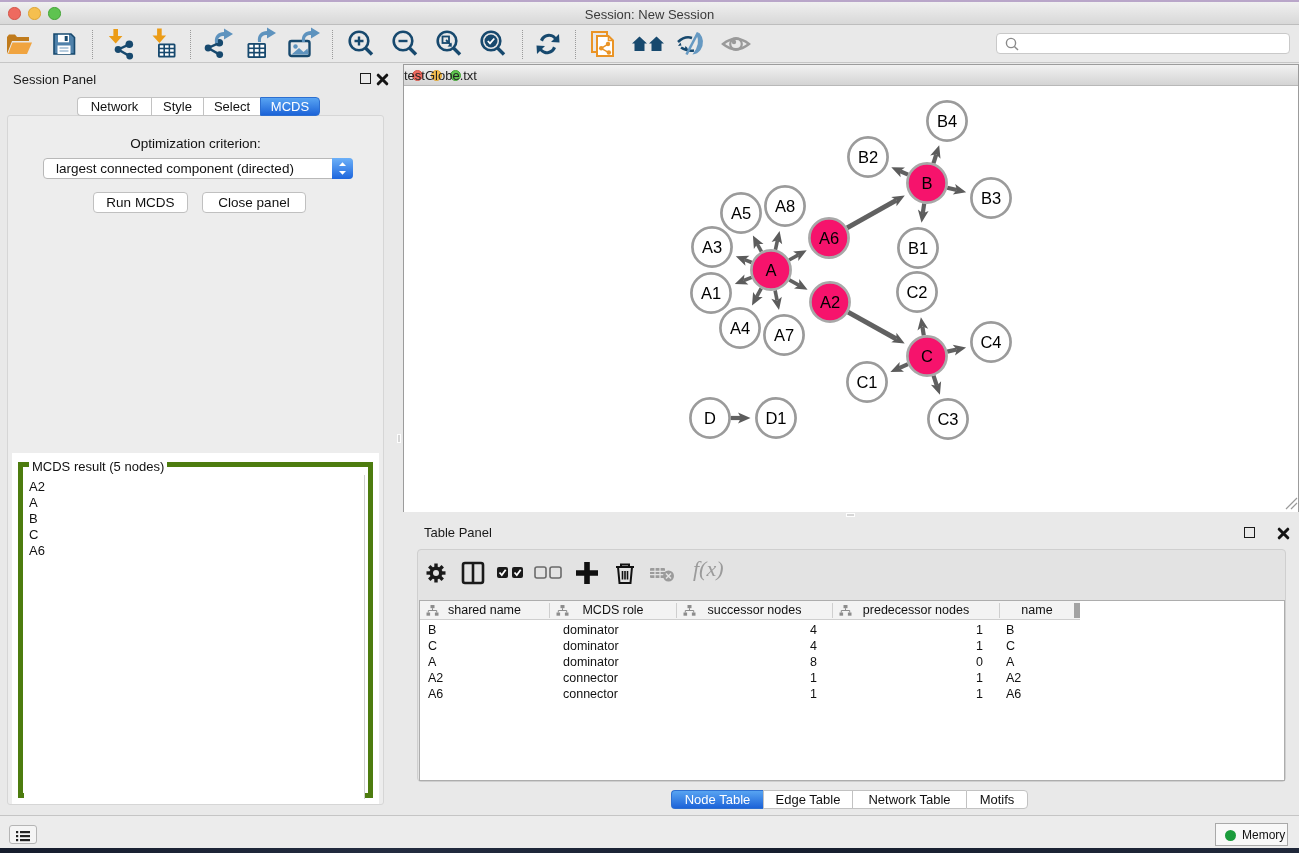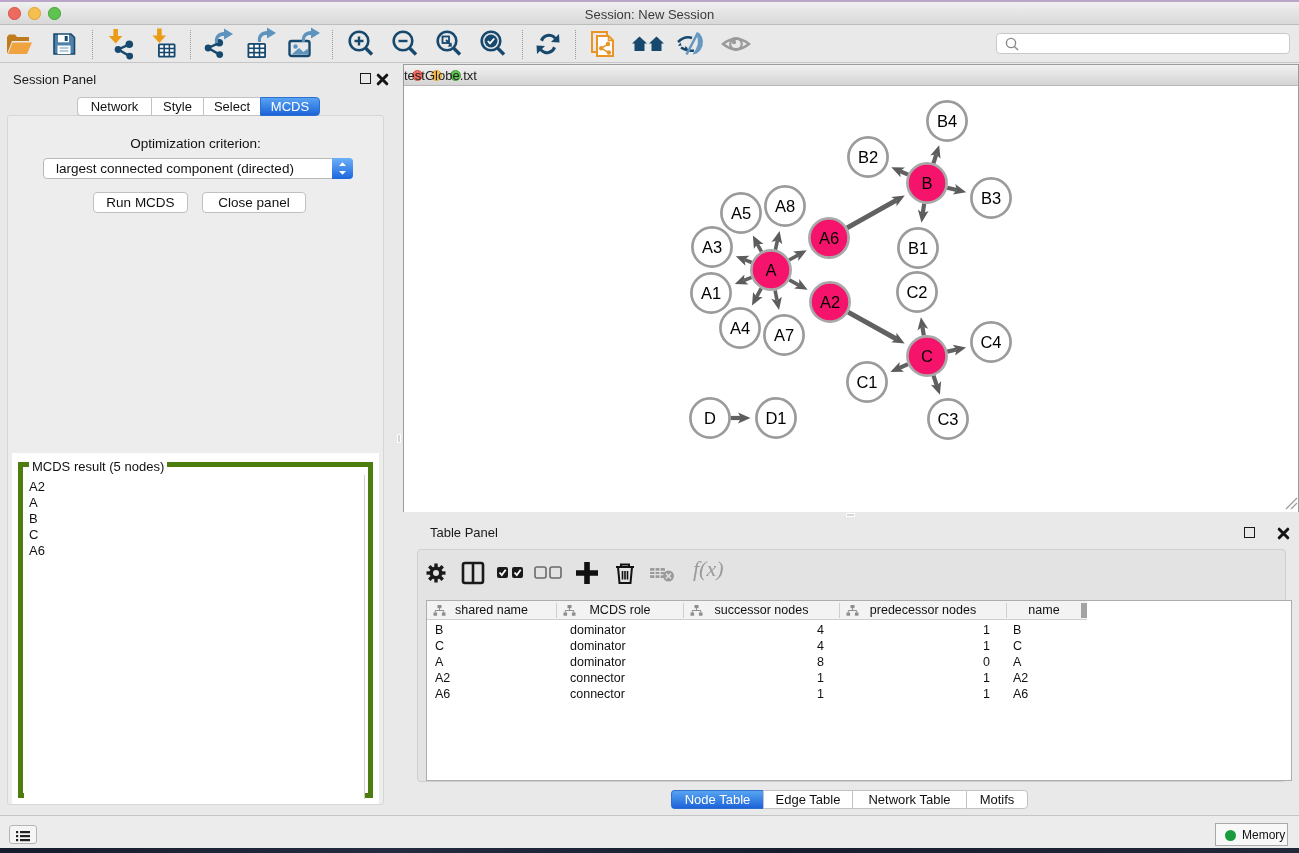--- a/index.html
+++ b/index.html
@@ -42,24 +42,24 @@
 #netwin{position:absolute;left:403px;top:64px;width:896px;height:448px;border:1px solid #9c9c9c;background:#fff}
 #nettitle{position:absolute;left:0;top:0;width:100%;height:21px;background:linear-gradient(#f2f2f2,#d4d4d4);border-bottom:1px solid #b8b8b8}
 #nettitle .txt{position:absolute;width:100%;top:3px;font-size:13px;color:#222}
 #nettitle .t1{left:8px;top:4.5px;background:#ee6a5f;border:1px solid #d45548}
 #nettitle .t2{left:27px;top:4.5px;background:#f5bf4f;border:1px solid #dfa432}
 #nettitle .t3{left:46px;top:4.5px;background:#5ec350;border:1px solid #44a436}
 #nettitle .tl{width:11px;height:11px}
 #canvas{position:absolute;left:0;top:22px;width:894px;height:425px;background:#fff}
 
 #tp-head{position:absolute;left:403px;top:520px;width:896px;height:26px}
-#tp-head .t{position:absolute;left:27px;top:5px;font-size:13px;color:#1a1a1a}
+#tp-head .t{position:absolute;left:21px;top:5px;font-size:13px;color:#1a1a1a}
 #tp-body{position:absolute;left:417px;top:549px;width:869px;height:233px;background:#e3e3e3;border:1px solid #cfcfcf;border-radius:4px}
 #tbar{position:absolute;left:0;top:0;width:100%;height:46px}
-#ttable{position:absolute;left:8px;top:50px;width:866px;height:181px;background:#fff;border:1px solid #adadad}
+#ttable{position:absolute;left:1px;top:50px;width:866px;height:181px;background:#fff;border:1px solid #adadad}
 #thead{position:absolute;left:0;top:0;width:660px;height:19px;background:#f3f3f3;border-bottom:1px solid #cfcfcf;font-size:12.5px;color:#111}
 .th{position:absolute;top:2px;height:15px;border-right:1px solid #cfcfcf}
 .th .lbl{position:absolute;width:100%;top:0;text-align:center}
 .trow{position:absolute;font-size:12.5px;color:#111;height:16px;width:100%}
 #tabs2{left:671px;top:790px;z-index:5}
 
 #status{position:absolute;left:0;top:815px;width:1299px;height:33px;background:#ececec;border-top:1px solid #c5c5c5}
 #lbtn{position:absolute;left:9px;top:9px;width:28px;height:19px;background:#f5f5f5;border:1px solid #b5b5b5;border-radius:3px}
 #membtn{position:absolute;right:11px;top:7px;width:73px;height:23px;background:#f8f8f8;border:1px solid #a9a9a9;font-size:12px;color:#111}
 #membtn .dot{position:absolute;left:9px;top:6px;width:11px;height:11px;border-radius:50%;background:#1b9c3c}

